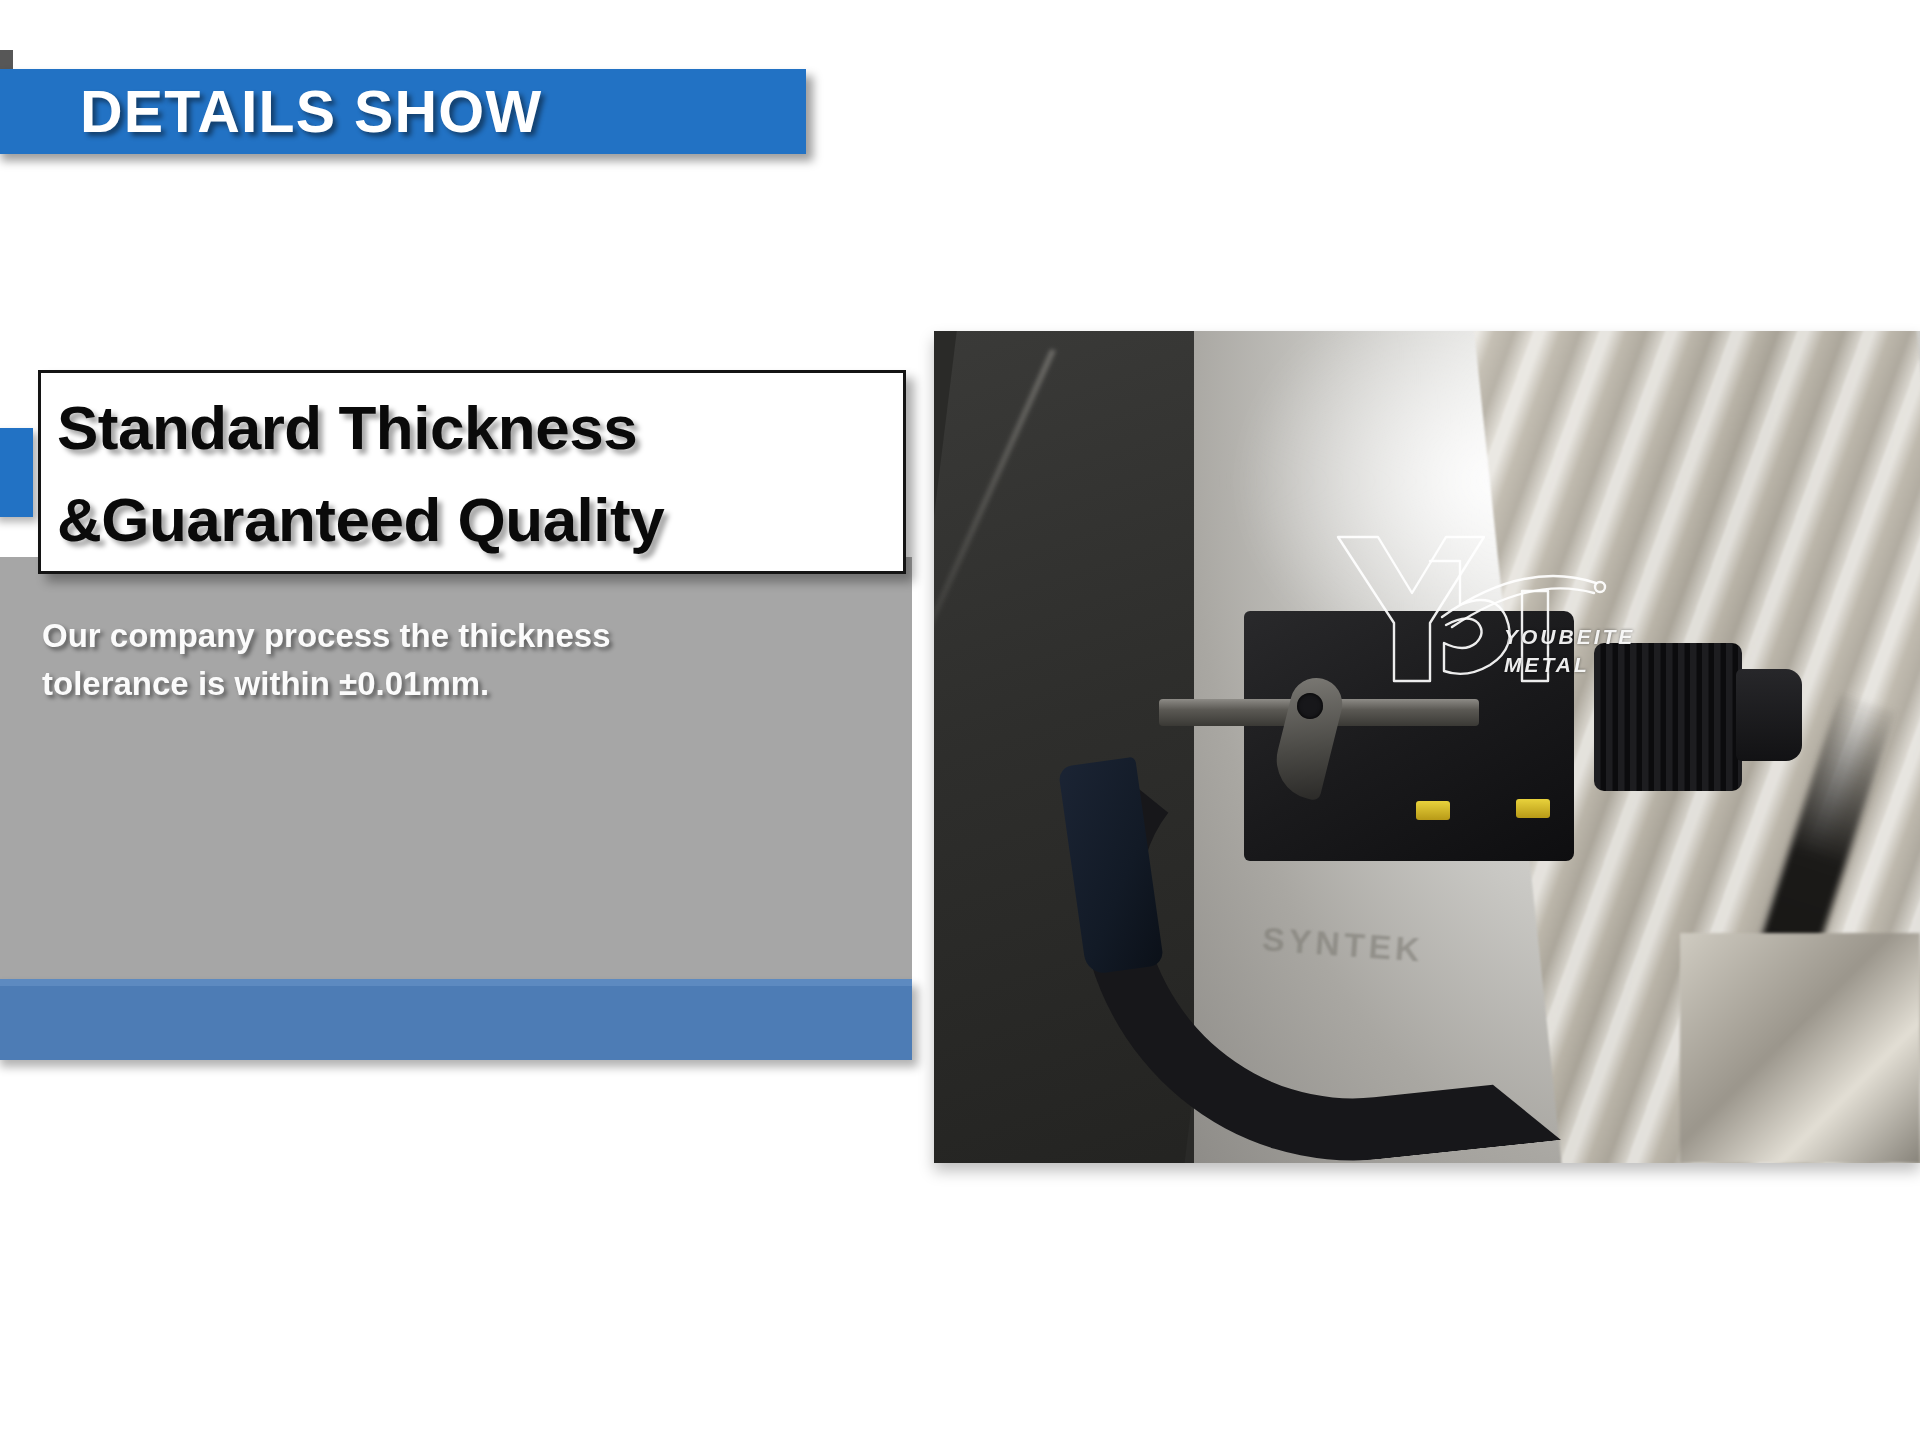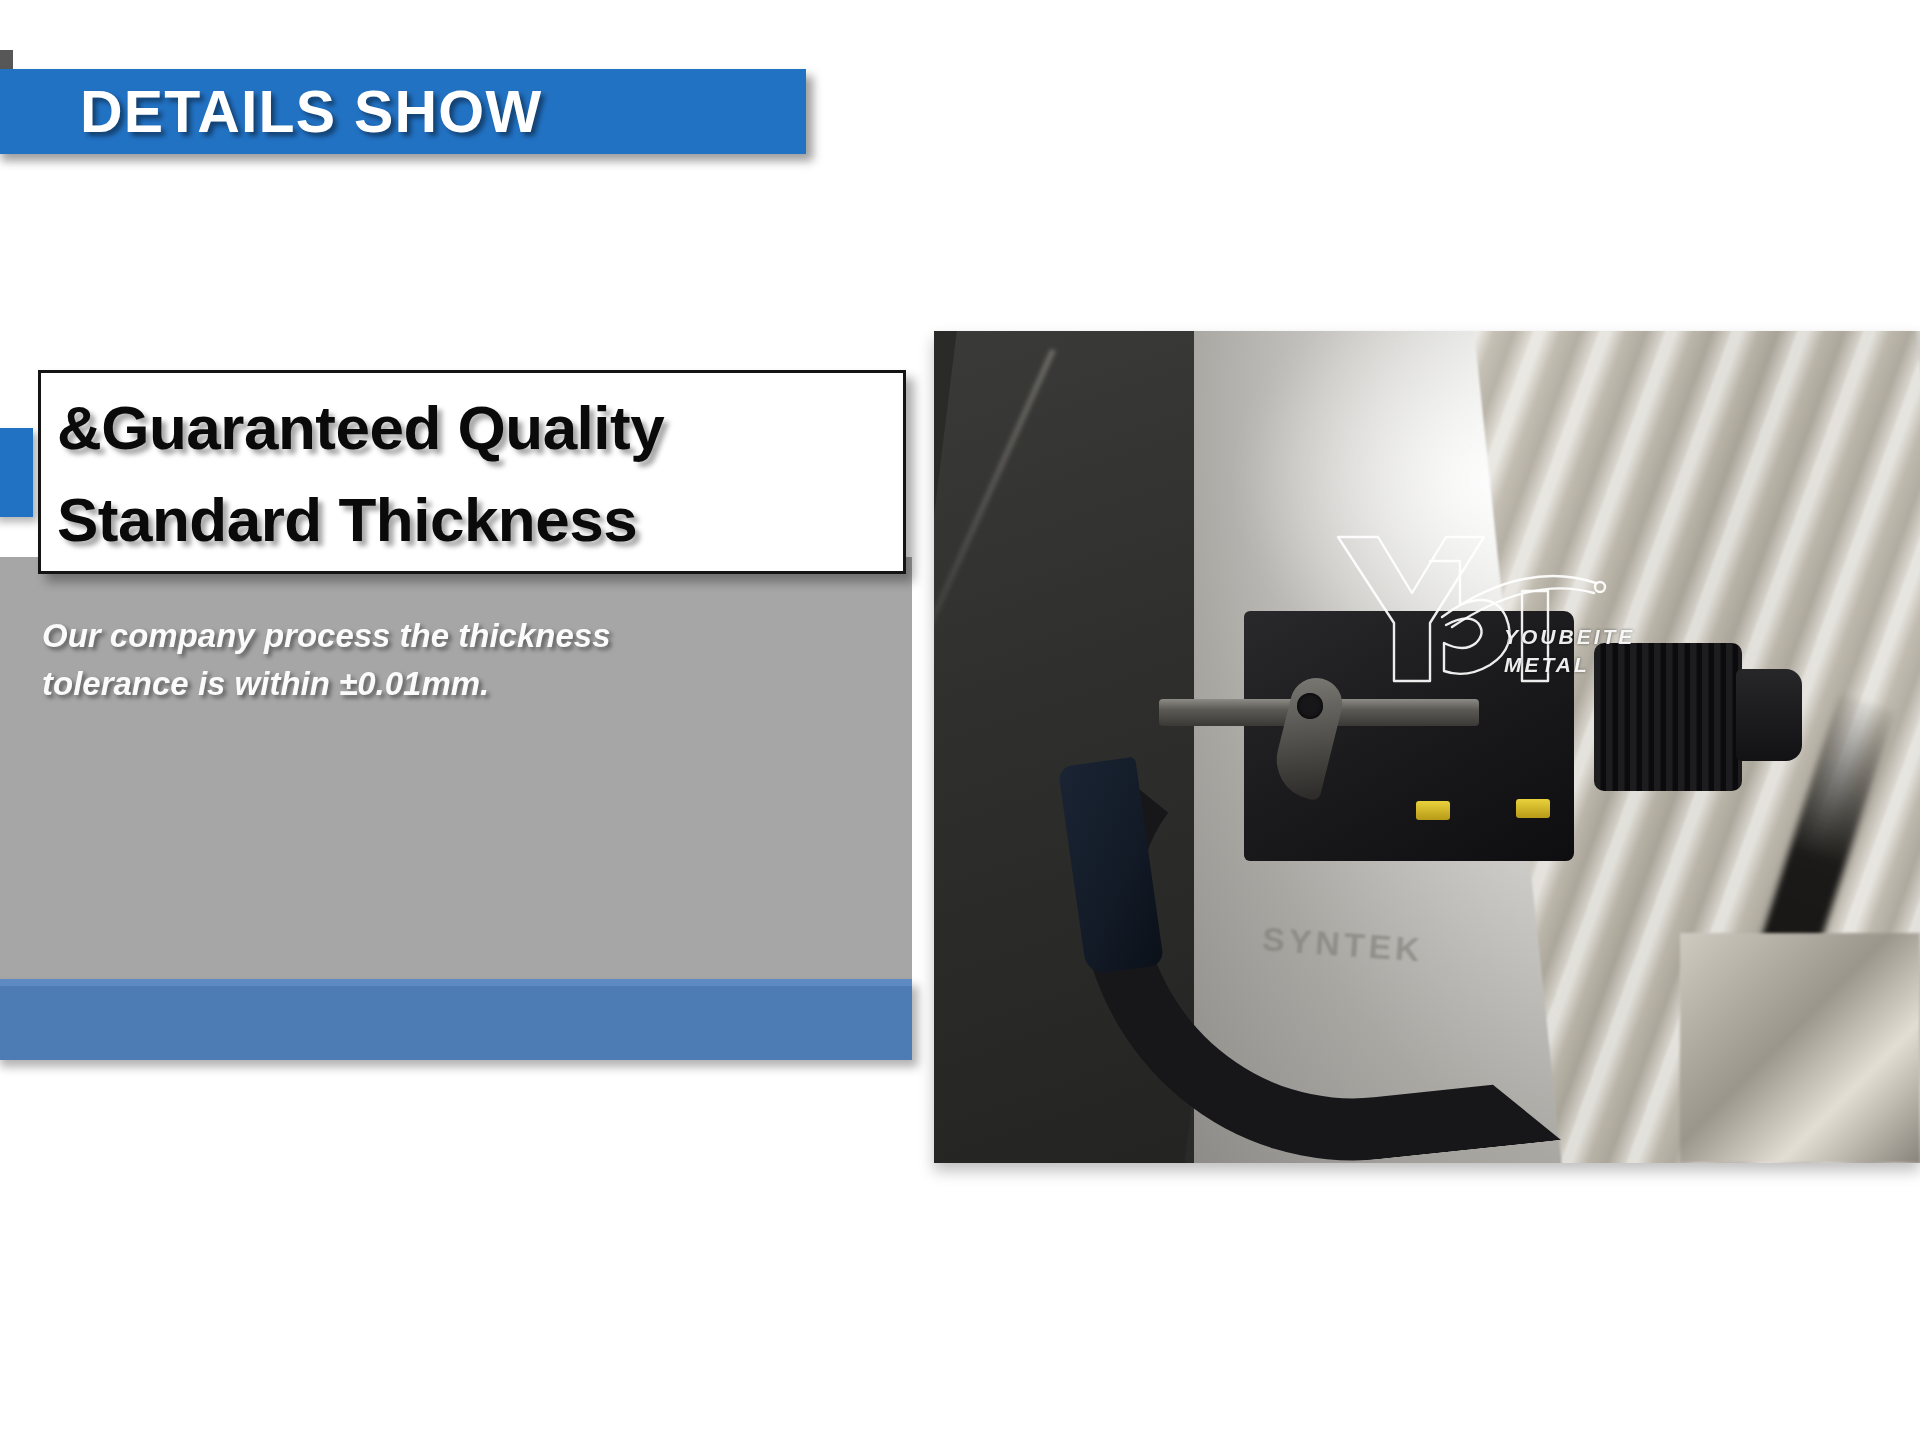--- a/index.html
+++ b/index.html
@@ -103,21 +103,21 @@
   }
   .body-para {
     font-size: 33px;
     font-weight: bold;
     color: #fbfbfb;
     line-height: 48px;
     text-shadow: 3px 3px 4px rgba(0,0,0,0.45);
     margin: 0 0 42px 0;
     white-space: pre-line;
   }
-  .body-para:last-child { margin-bottom: 16px; font-style: italic; }
+  .body-para:last-child { margin-bottom: 16px; }
 
   
   #bottom-bar {
     position: absolute;
     left: -6px;
     top: 979px;
     width: 918px;
     height: 81px;
     background: #4d7cb5;
     box-shadow: 6px 7px 9px rgba(0,0,0,0.30);
@@ -416,22 +416,22 @@
 <div id="top-dark-tab"></div>
 
 <div id="header-banner"></div>
 <div id="header-title">DETAILS SHOW</div>
 
 <div id="left-accent-tab"></div>
 
 <div id="gray-panel"></div>
 
 <div id="headline-box">
+  <div class="headline-line">Standard Thickness</div>
   <div class="headline-line">&amp;Guaranteed Quality</div>
-  <div class="headline-line">Standard Thickness</div>
 </div>
 
 <div id="body-copy">
   <p class="body-para">Our company process the thickness
 tolerance is within ±0.01mm.</p>
 </div>
 
 <div id="bottom-bar">
   <div id="bottom-bar-highlight"></div>
 </div>

